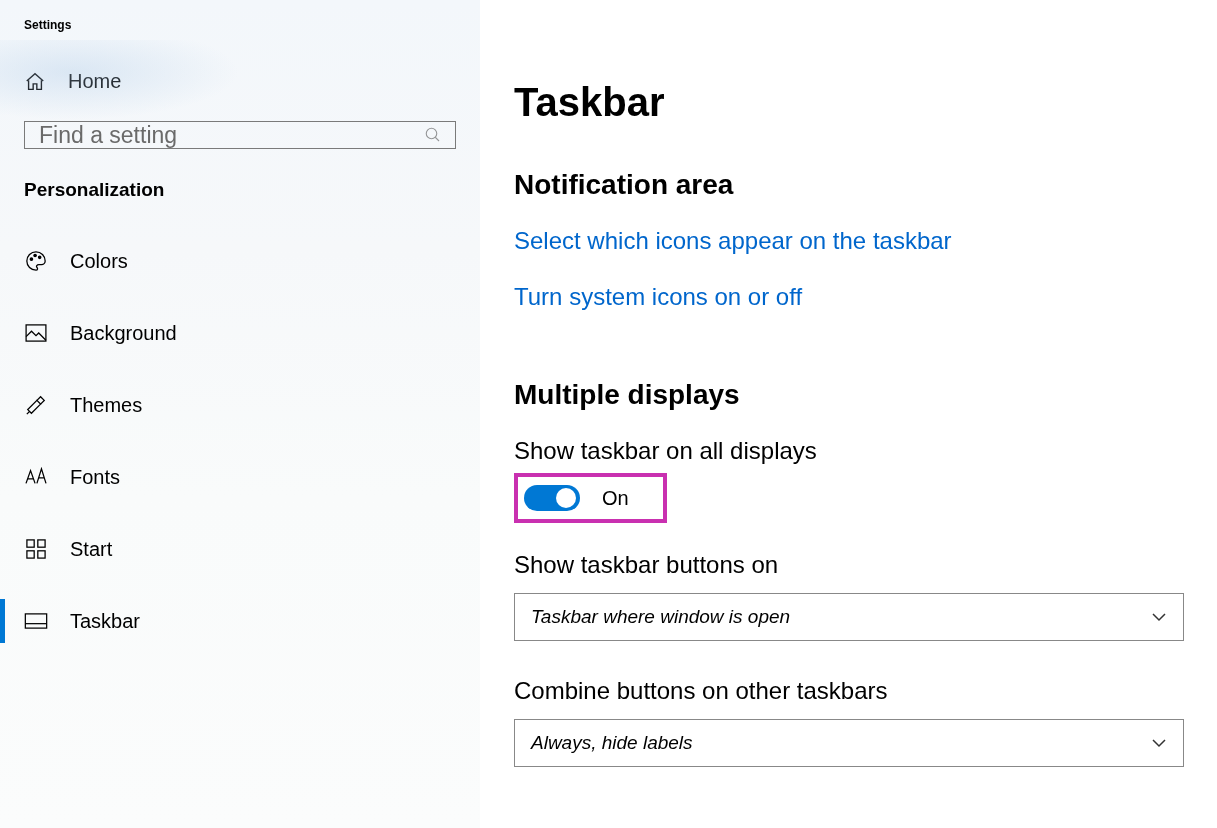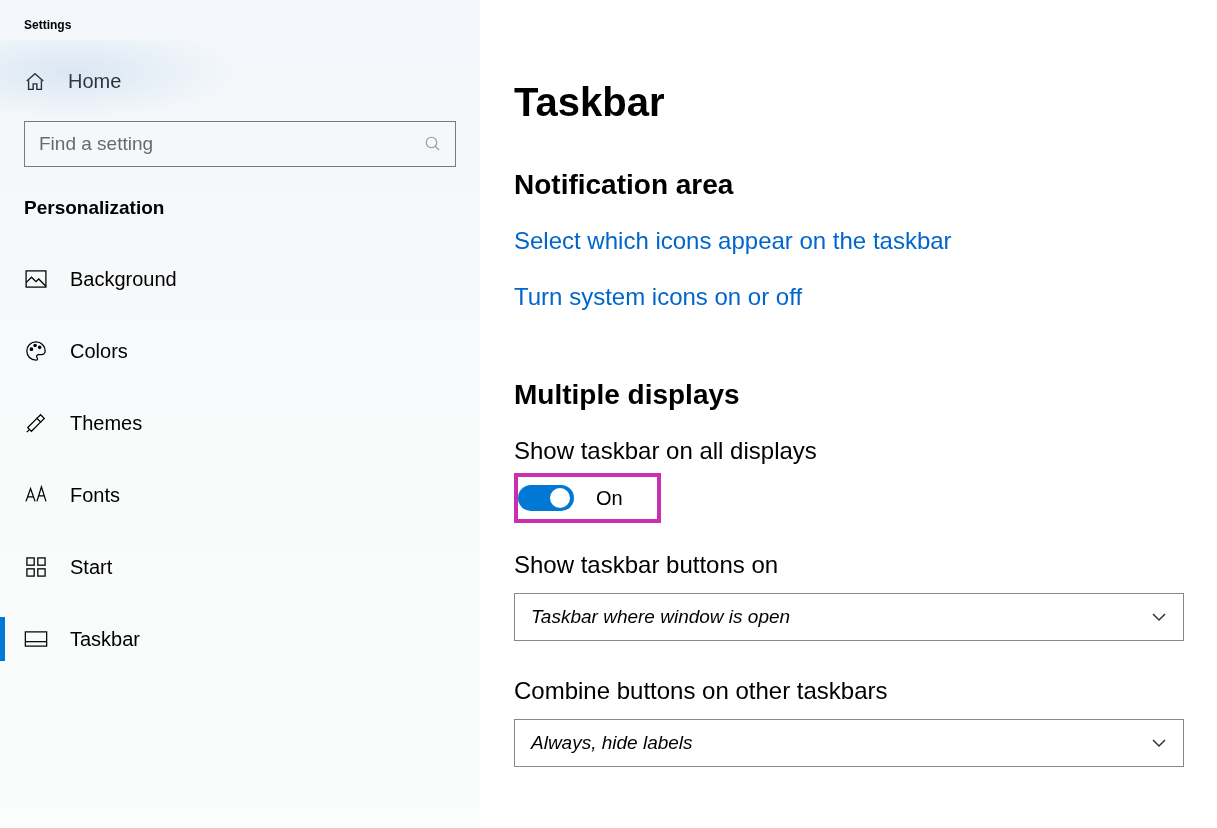--- a/index.html
+++ b/index.html
@@ -4,39 +4,39 @@
 <style>
   * { box-sizing: border-box; margin: 0; padding: 0; }
   html, body { width: 1217px; height: 828px; font-family: "Segoe UI", Arial, sans-serif; background: #fff; color: #000; overflow: hidden; }
   .app { display: flex; width: 100%; height: 100%; }
   .sidebar { width: 480px; padding: 18px 0 0 0; background: linear-gradient(180deg,#f3f7fb 0%, #f6f8fa 30%, #f9fbfb 60%, #fbfcfc 100%); position: relative;}
   .sidebar::before{content:"";position:absolute;left:0;top:40px;width:240px;height:80px;background:radial-gradient(ellipse at 30% 40%, rgba(170,200,230,0.35), transparent 70%);pointer-events:none;}
   .app-title { font-size: 12px; padding: 0 24px 18px 24px; font-weight: bold; }
   .home-row { display:flex; align-items:center; gap:22px; padding: 20px 24px 28px 24px; cursor:pointer;}
   .home-row .label { font-size: 20px; }
   .search-wrap { margin: 0 24px 30px 24px; position:relative; }
-  .search-input { width: 100%; height: 46px; padding: 0 44px 0 14px; font-size:19px; color:#6a6a6a; background:transparent; border:1px solid #7a7a7a;}
+  .search-input { width: 100%; height: 28px; padding: 0 44px 0 14px; font-size:23px; color:#6a6a6a; background:transparent; border:1px solid #7a7a7a;}
   .search-input::placeholder{color:#6a6a6a;}
   .search-icon { position:absolute; right:14px; top:50%; transform:translateY(-50%); opacity:0.6;}
   .category { font-size:19px; font-weight:600; padding: 0 24px 24px 24px; }
   .nav { list-style:none; }
   .nav li { display:flex; align-items:center; gap:22px; padding: 0 24px; height:72px; font-size:20px; cursor:pointer; position:relative;}
   .nav li.selected::before{content:"";position:absolute;left:0;top:14px;bottom:14px;width:5px;background:#0078d4;}
   .nav .icon { width:24px; display:flex; justify-content:center; align-items:center;}
   .main { flex:1; padding: 80px 30px 0 34px; }
   .page-title { font-size:40px; font-weight:600; margin-bottom:44px; }
   .section-title { font-size:28px; font-weight:600; margin-bottom:26px; }
   .link { color:#0066cc; font-size:24px; margin-bottom:28px; cursor:pointer; display:block;}
   .section-gap { height:40px; }
   .setting-label { font-size:24px; margin-bottom:14px; }
   .toggle-row{display:flex;align-items:center;gap:22px;margin-bottom:28px;}
   .toggle{width:56px;height:26px;border-radius:13px;background:#0078d4;position:relative;cursor:pointer;}
   .toggle .knob{position:absolute;right:4px;top:3px;width:20px;height:20px;border-radius:50%;background:#fff;}
   .toggle-state{font-size:20px;}
-  .highlight-box{border:4px solid #c930b0;padding:8px 34px 8px 0;display:inline-flex;align-items:center;margin-bottom:28px;margin-top:-6px;}
+  .highlight-box{border:4px solid #c930b0;padding:8px 34px 8px 6px;display:inline-flex;align-items:center;margin-bottom:28px;margin-top:-6px;}
   .highlight-box .toggle-row{margin:0;}
   .dropdown{width:670px;height:48px;border:1px solid #888;background:#fff;display:flex;align-items:center;justify-content:space-between;padding:0 16px;font-size:19px;cursor:pointer;margin-bottom:36px;font-style:italic;}
   svg{display:block;}
 </style>
 </head>
 <body>
 
 <div class="app">
   <aside class="sidebar">
     <div class="app-title">Settings</div>
@@ -59,37 +59,37 @@
             <path d="M20 20l-5-5"></path>
           </svg>
       </span>
     </div>
 
     <div class="category">Personalization</div>
 
     <ul class="nav">
       <li>
         <span class="icon">
-          <svg width="22" height="18" viewBox="0 0 24 20" fill="none" stroke="#000" stroke-width="1.4">
-              <rect x="1" y="1" width="22" height="18"></rect>
-              <path d="M1 14l6-6 5 5 3-3 8 8"></path>
-            </svg>
-        </span>
-        <span>Background</span>
-      </li>
-      <li>
-        <span class="icon">
           <svg width="22" height="22" viewBox="0 0 24 24" fill="none" stroke="#000" stroke-width="1.4">
               <path d="M12 2a10 10 0 1 0 0 20c2 0 2-2 1-3s0-3 2-3h3a4 4 0 0 0 4-4A10 10 0 0 0 12 2z"></path>
               <circle cx="7" cy="10" r="1.3" fill="#000"></circle>
               <circle cx="11" cy="6" r="1.3" fill="#000"></circle>
               <circle cx="16" cy="8" r="1.3" fill="#000"></circle>
             </svg>
         </span>
         <span>Colors</span>
+      </li>
+      <li>
+        <span class="icon">
+          <svg width="22" height="18" viewBox="0 0 24 20" fill="none" stroke="#000" stroke-width="1.4">
+              <rect x="1" y="1" width="22" height="18"></rect>
+              <path d="M1 14l6-6 5 5 3-3 8 8"></path>
+            </svg>
+        </span>
+        <span>Background</span>
       </li>
       <li>
         <span class="icon">
           <svg width="22" height="22" viewBox="0 0 24 24" fill="none" stroke="#000" stroke-width="1.4">
               <path d="M3 17l4 4 10-10-4-4L3 17z"></path>
               <path d="M13 7l4-4 4 4-4 4"></path>
               <path d="M5 19l-3 3"></path>
             </svg>
         </span>
         <span>Themes</span>

